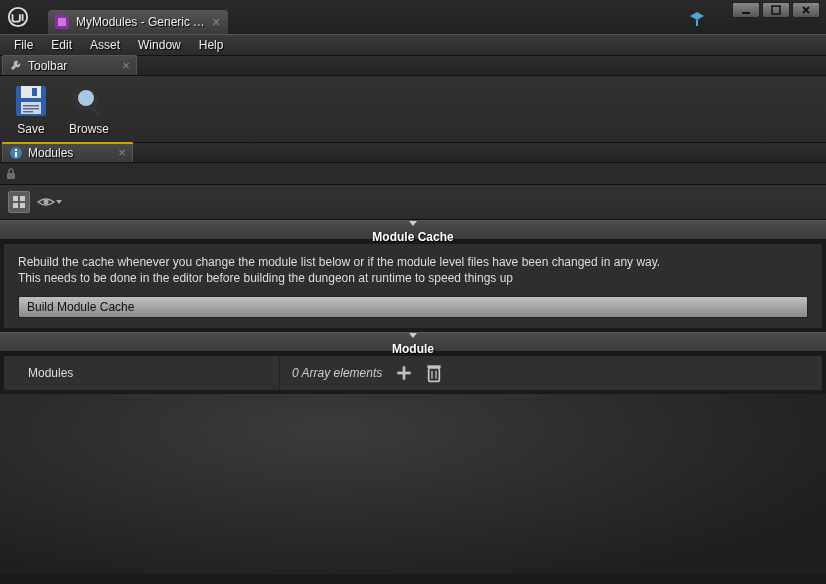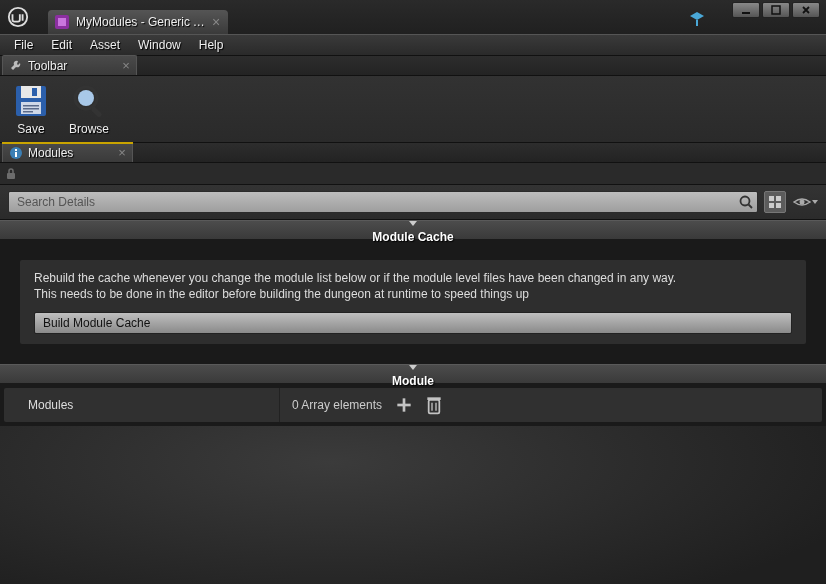--- a/index.html
+++ b/index.html
@@ -53,28 +53,28 @@
   .search-input::placeholder { color:#555; }
   .search-icon { position:absolute; right:4px; top:50%; transform:translateY(-50%); width:16px; height:16px; }
   .grid-btn { width:22px; height:22px; background:#5c5c5c; border:1px solid #777; border-radius:2px; display:flex; align-items:center; justify-content:center; cursor:pointer;}
   .eye-btn { width:26px; height:22px; display:flex; align-items:center; justify-content:center; cursor:pointer; gap:1px;}
 
   
   .cat-header { height:20px; background:linear-gradient(#4c4c4c,#3a3a3a); border-top:1px solid #5a5a5a; border-bottom:1px solid #1a1a1a; display:flex; align-items:center; padding:0 6px; gap:4px; cursor:pointer;flex-direction:column;}
   .cat-arrow { width:0; height:0; border-left:4px solid transparent; border-right:4px solid transparent; border-top:5px solid #ccc; transform:translateY(0); }
   .cat-title { color:#fff; font-weight:bold; text-shadow:1px 1px 1px #000; }
 
-  .cat-body { background:#2e2e2e; padding:10px 14px; margin:20px; border-radius:2px;}
+  .cat-body { background:#2e2e2e; padding:10px 14px; margin:4px; border-radius:2px;}
   .desc-text { color:#ddd; line-height:1.35; margin-bottom:10px;}
   .wide-btn { width:100%; height:22px; background:linear-gradient(#bfbfbf,#8a8a8a); border:1px solid #222; border-radius:2px; color:#111; font-size:12px; text-align:left; padding:0 8px; cursor:pointer; }
 
   
   .prop-row { display:flex; align-items:stretch; background:#303030; margin:4px; border-radius:2px;}
   .prop-name { width:276px; padding:10px 24px; color:#ddd; border-right:1px solid #222;}
-  .prop-val { flex:1; display:flex; align-items:center; gap:14px; padding:8px 12px; color:#ccc;}
+  .prop-val { flex:1; display:flex; align-items:center; gap:14px; padding:8px 12px; color:#ccc;font-style:italic;}
   .icon-btn { width:16px; height:16px; display:flex; align-items:center; justify-content:center; cursor:pointer; opacity:.85;}
 
   .main-area { display:flex; flex-direction:column; height: calc(584px - 34px - 22px); }
   .details-panel { display:flex; flex-direction:column; }
   
   .flex-fill { flex:1; background: radial-gradient(ellipse at 40% 20%, #3b3b3b 0%, #1f1f1f 80%); min-height:180px;}
 </style>
 </head>
 <body>
 
@@ -189,29 +189,20 @@
     <div class="details-toolbar">
       <span class="lock-icon">
         <svg viewBox="0 0 14 14">
             <rect x="3" y="6" width="8" height="6" rx="1" fill="#999"></rect>
             <path d="M5 6 L5 4 A2 2 0 0 1 9 4 L9 6" fill="none" stroke="#999" stroke-width="1.5"></path>
           </svg>
       </span>
     </div>
 
     <div class="search-row">
-      <div class="search-box">
-        <input class="search-input" placeholder="Search Details" style="">
-        <span class="search-icon">
-          <svg viewBox="0 0 16 16">
-              <circle cx="7" cy="7" r="4.5" fill="none" stroke="#333" stroke-width="1.8"></circle>
-              <line x1="10.5" y1="10.5" x2="14" y2="14" stroke="#333" stroke-width="1.8"></line>
-            </svg>
-        </span>
-      </div>
       <div class="grid-btn">
         <svg viewBox="0 0 14 14" width="14" height="14">
             <rect x="1" y="1" width="5" height="5" fill="#ccc"></rect>
             <rect x="8" y="1" width="5" height="5" fill="#ccc"></rect>
             <rect x="1" y="8" width="5" height="5" fill="#ccc"></rect>
             <rect x="8" y="8" width="5" height="5" fill="#ccc"></rect>
           </svg>
       </div>
       <div class="eye-btn">
         <svg viewBox="0 0 18 12" width="18" height="12">

